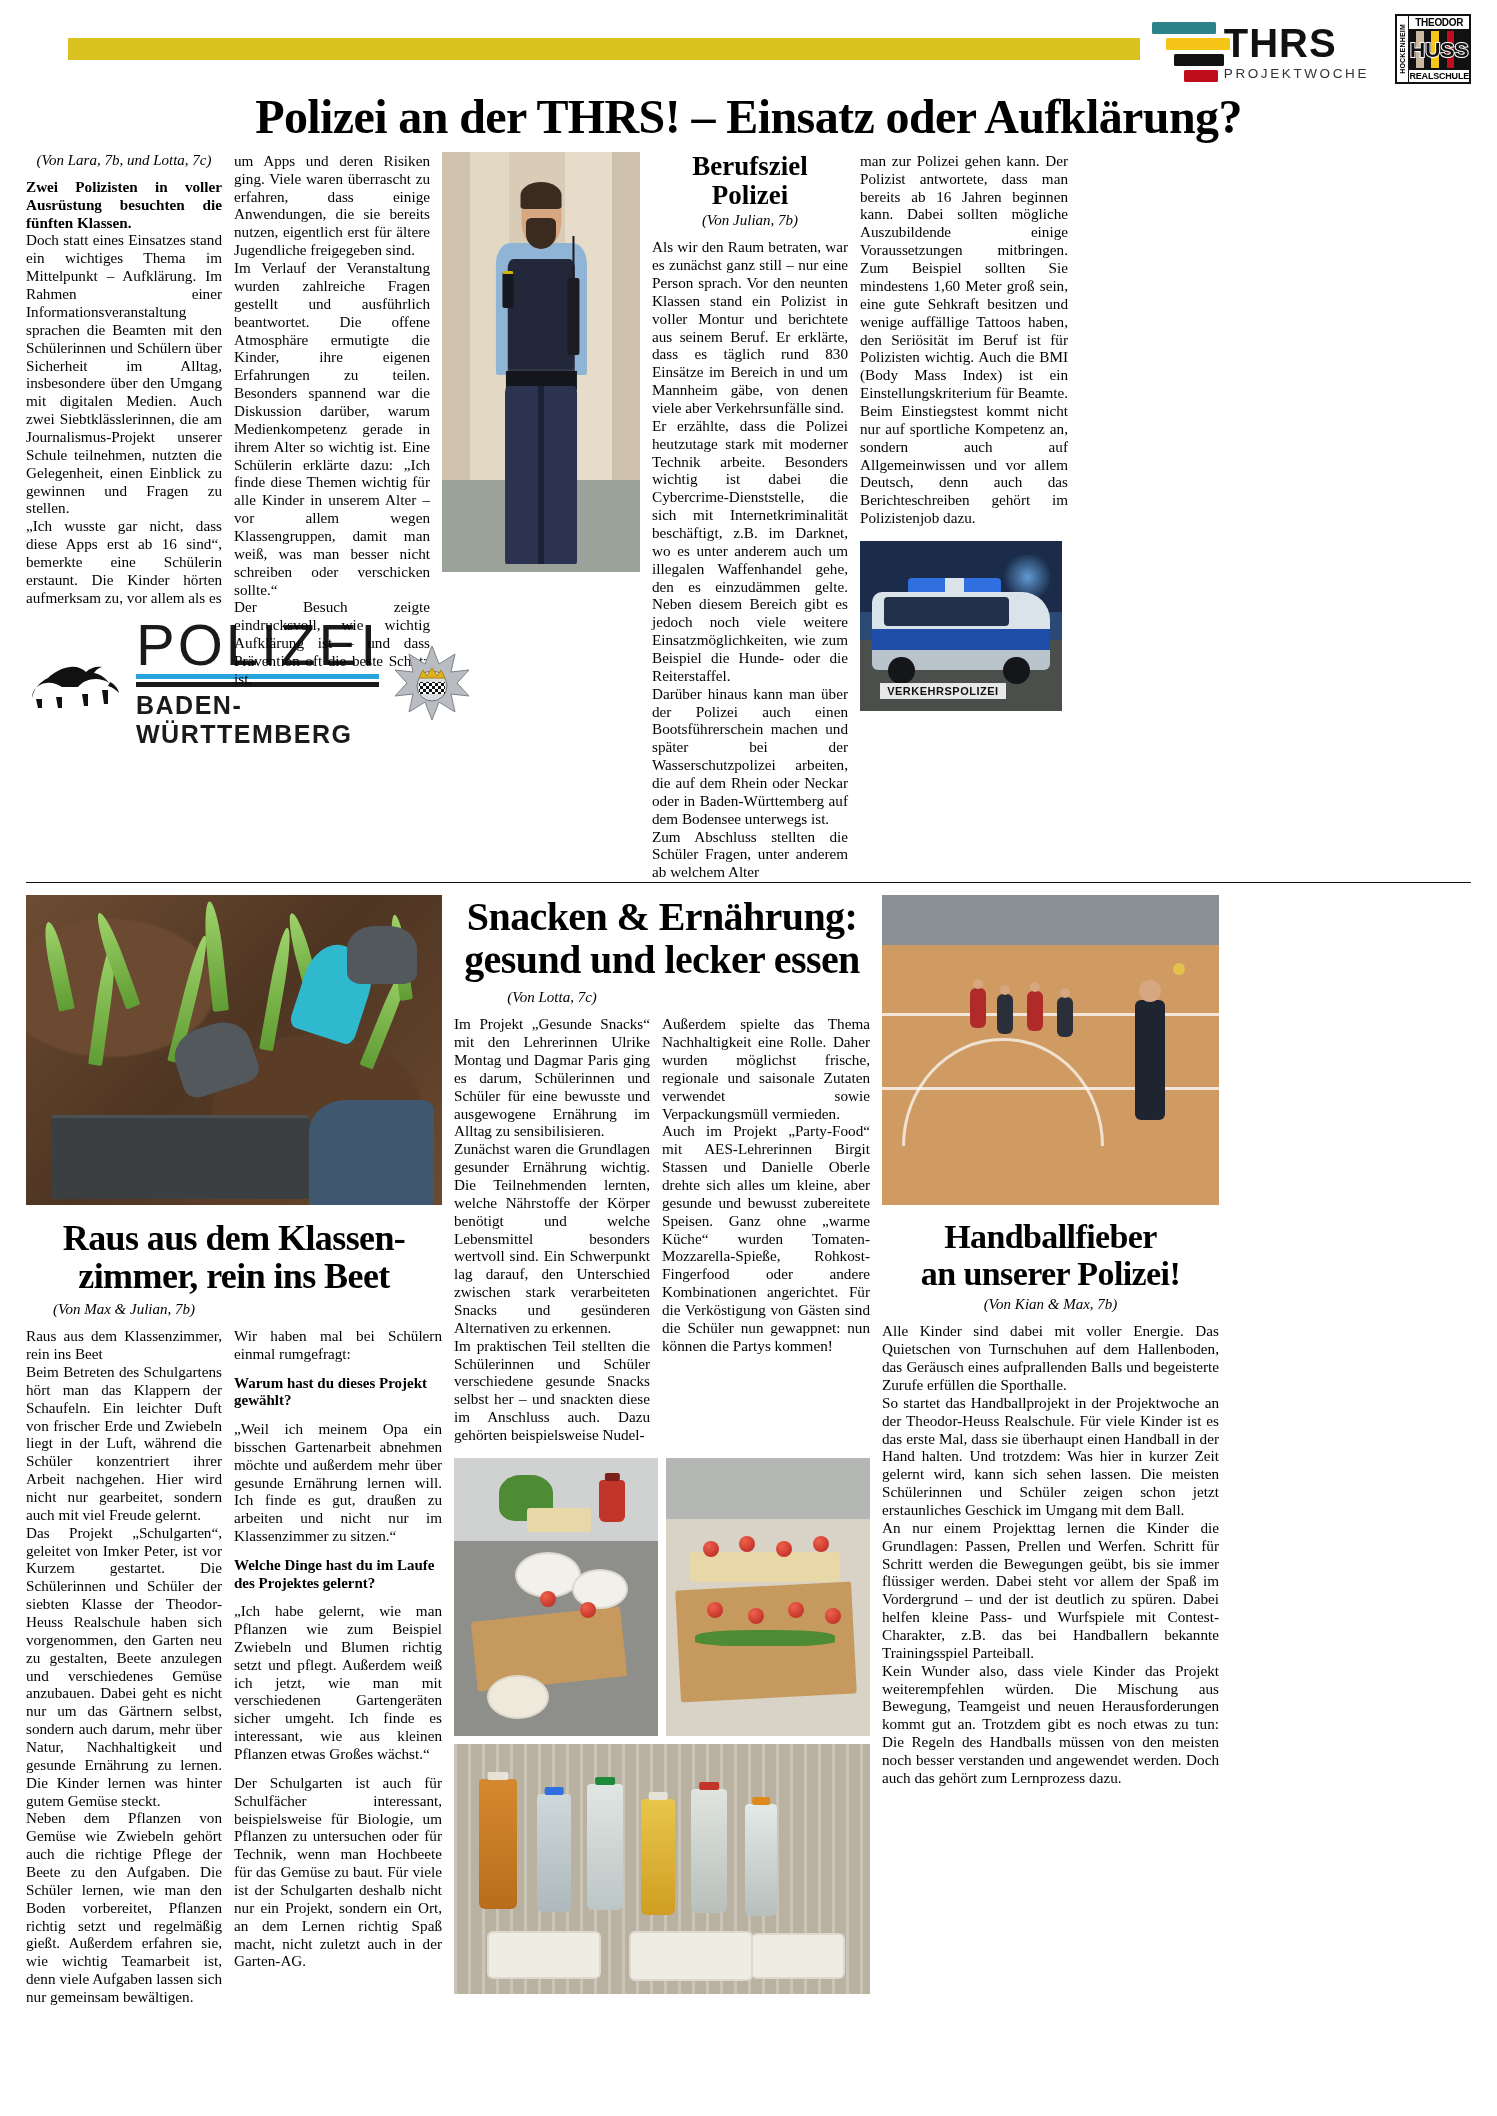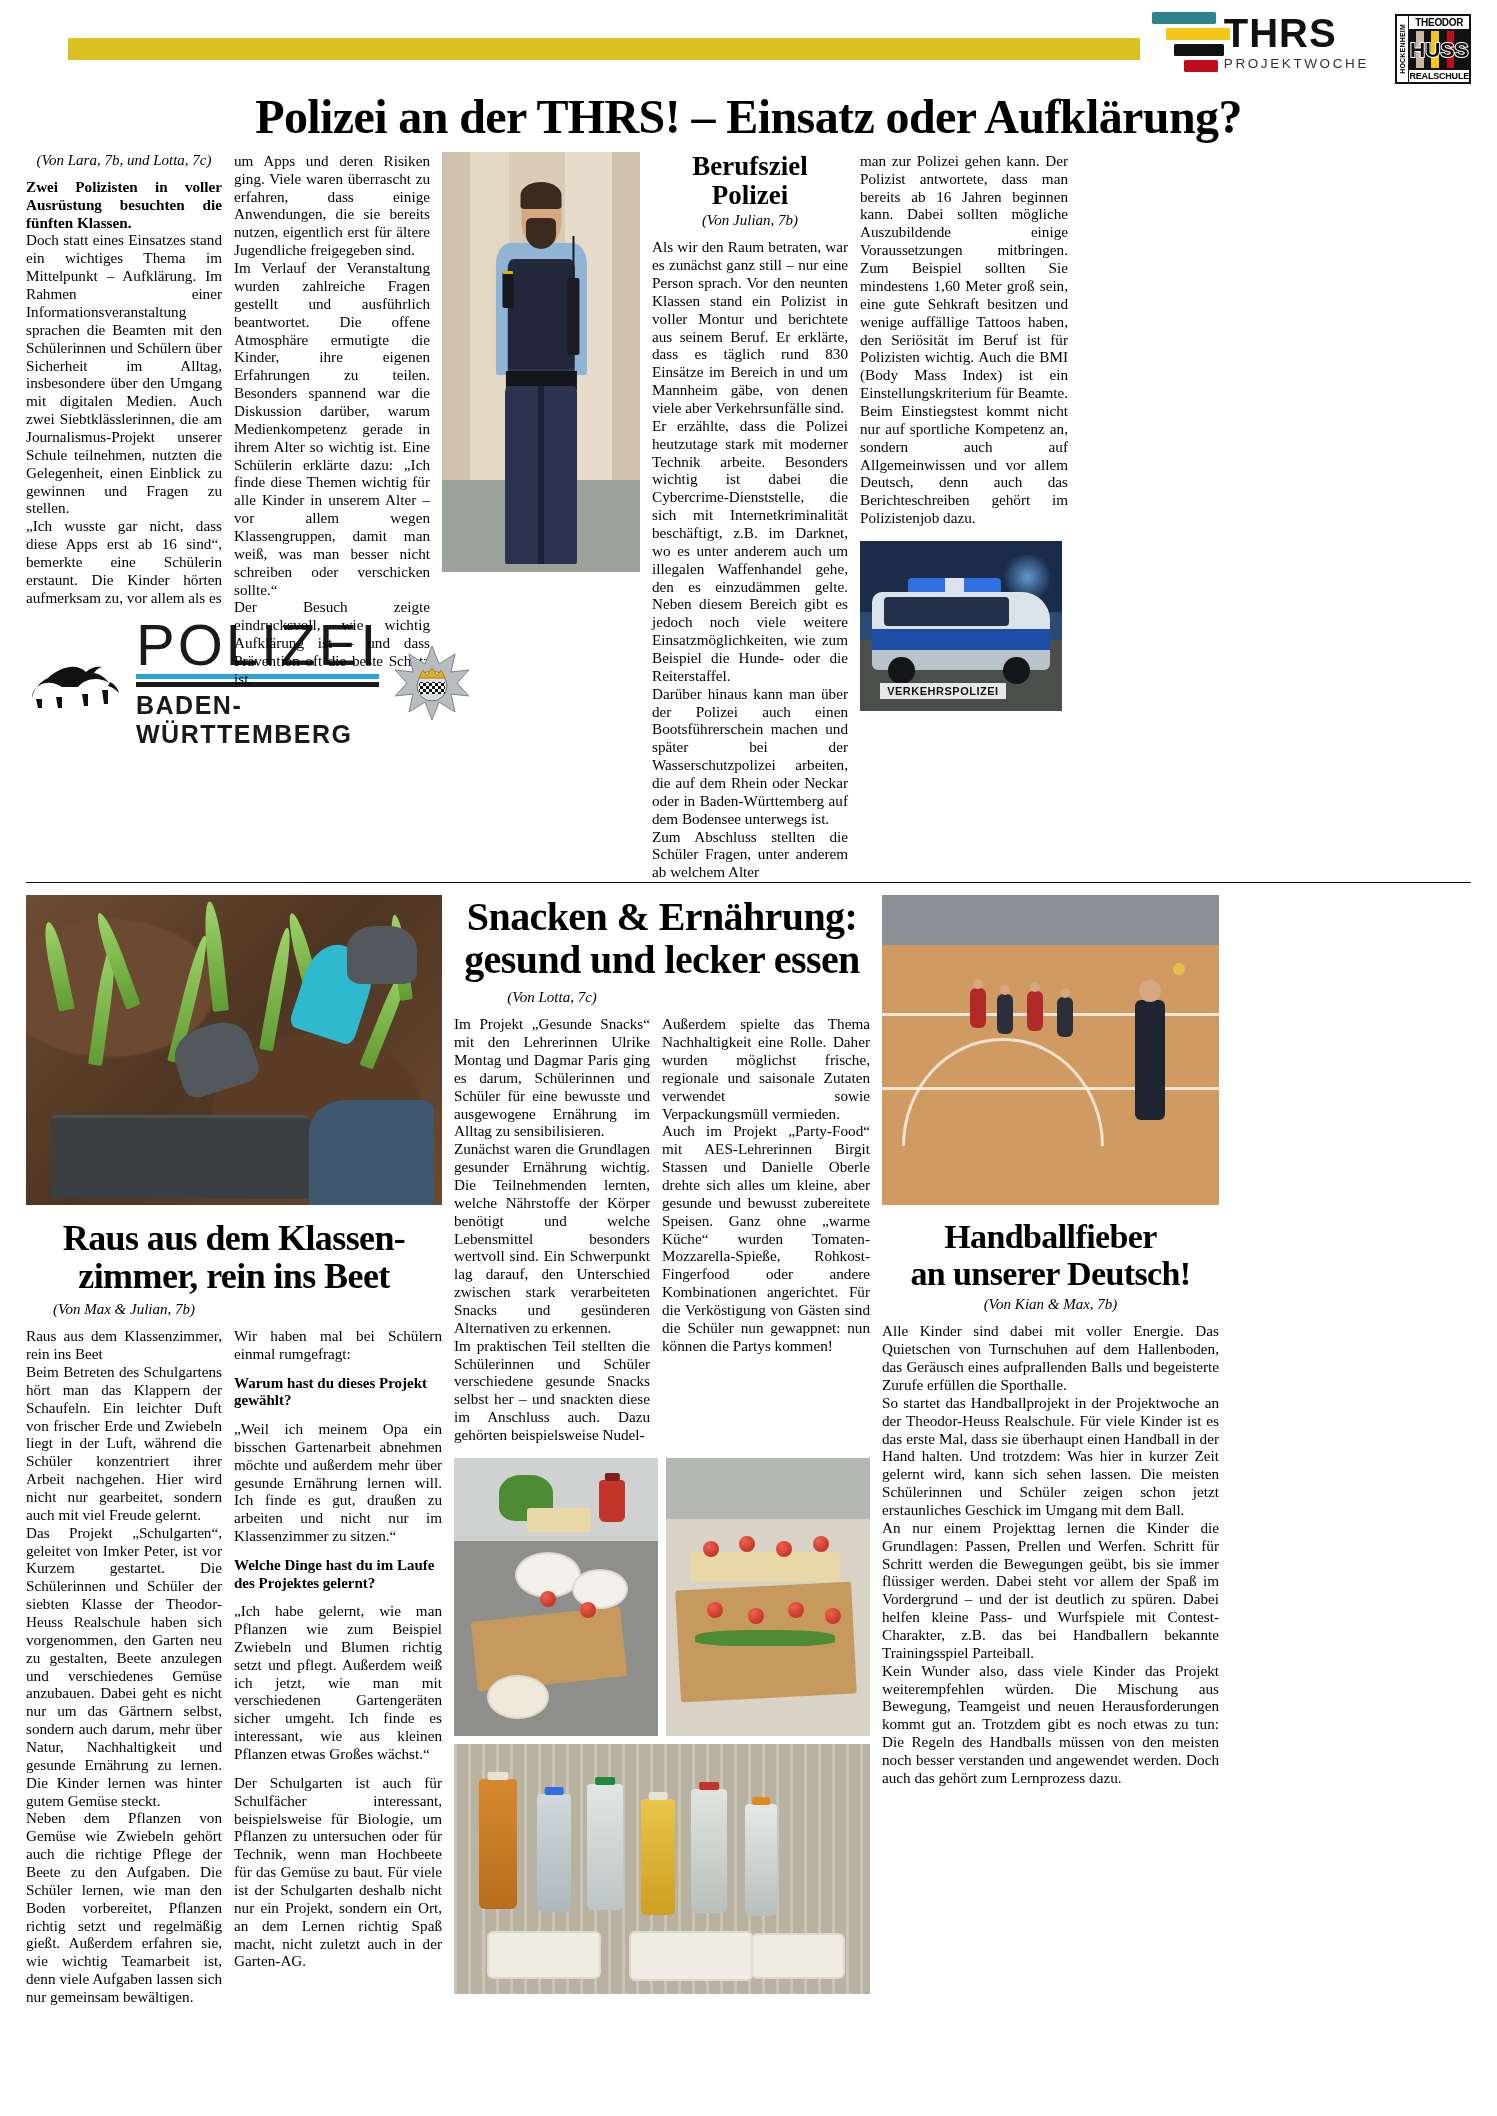--- a/index.html
+++ b/index.html
@@ -33,21 +33,21 @@
     position: absolute;
     left: 68px;
     top: 38px;
     width: 1072px;
     height: 22px;
     background: #d9c21f;
   }
   .mast-logo {
     position: absolute;
     right: 128px;
-    top: 12px;
+    top: 22px;
     display: flex;
     align-items: center;
     gap: 8px;
   }
   .thrs-stack {
     width: 64px;
     display: flex;
     flex-direction: column;
     gap: 4px;
     align-items: flex-start;
@@ -764,21 +764,21 @@
             <i class="hd"></i>
           </div>
         <div class="player" style="right:16%;top:34%;width:30px;height:120px;background:#1e2430;">
             <i class="hd" style="width:22px;height:22px;top:-20px;"></i>
           </div>
         <div class="ball" style="right:10%;top:22%;"></div>
       </div>
 
       <h2 class="main-head" style="font-size:34px;margin:14px 0 4px 0;line-height:1.08;">
         <span>Handballfieber</span><br>
-        <span>an unserer Deutsch!</span>
+        <span>an unserer Polizei!</span>
       </h2>
       <div class="byline">(Von Kian &amp; Max, 7b)</div>
       <p>Alle Kinder sind dabei mit voller Energie. Das Quietschen von Turnschuhen auf dem Hallenboden, das Geräusch eines aufprallenden Balls und begeisterte Zurufe erfüllen die Sporthalle.</p>
       <p>So startet das Handballprojekt in der Projektwoche an der Theodor-Heuss Realschule. Für viele Kinder ist es das erste Mal, dass sie überhaupt einen Handball in der Hand halten. Und trotzdem: Was hier in kurzer Zeit gelernt wird, kann sich sehen lassen. Die meisten Schülerinnen und Schüler zeigen schon jetzt erstaunliches Geschick im Umgang mit dem Ball.</p>
       <p>An nur einem Projekttag lernen die Kinder die Grundlagen: Passen, Prellen und Werfen. Schritt für Schritt werden die Bewegungen geübt, bis sie immer flüssiger werden. Dabei steht vor allem der Spaß im Vordergrund – und der ist deutlich zu spüren. Dabei helfen kleine Pass- und Wurfspiele mit Contest-Charakter, z.B. das bei Handballern bekannte Trainingsspiel Parteiball.</p>
       <p>Kein Wunder also, dass viele Kinder das Projekt weiterempfehlen würden. Die Mischung aus Bewegung, Teamgeist und neuen Herausforderungen kommt gut an. Trotzdem gibt es noch etwas zu tun: Die Regeln des Handballs müssen von den meisten noch besser verstanden und angewendet werden. Doch auch das gehört zum Lernprozess dazu.</p>
     </div>
   </div>
 
 </div>

